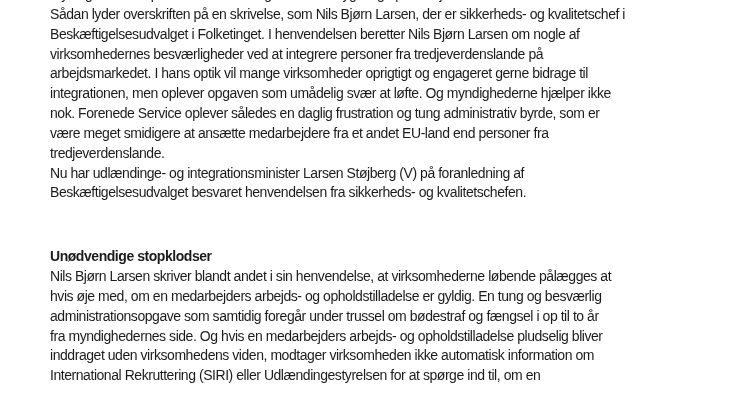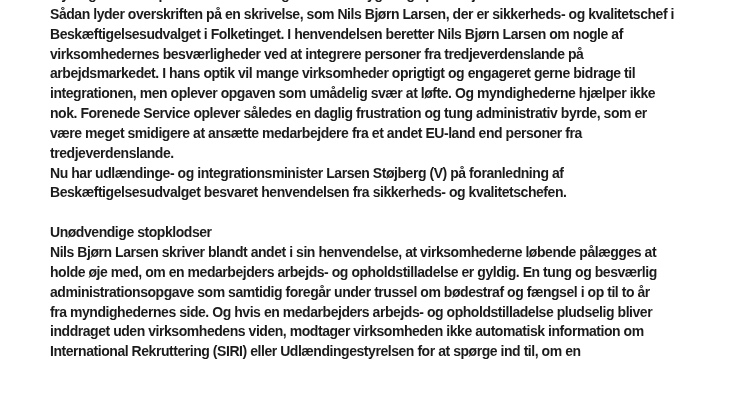--- a/index.html
+++ b/index.html
@@ -18,24 +18,24 @@
     padding-left: 50px;
     padding-right: 30px;
     color: #1b1b1b;
     font-size: 14px;
     letter-spacing: -0.45px;
   }
   .line {
     height: 19.85px;
     line-height: 19.85px;
     white-space: pre;
-    font-weight: bold;
   }
   .heading {
     font-weight: bold;
+    margin-top: 24px;
   }
   .blank {
     
   }
 </style>
 </head>
 <body>
 
 <div class="doc">
   <div class="line">Myndighederne spænder ben for integrationen af flygtninge på arbejdsmarkedet</div>
@@ -52,19 +52,19 @@
       <div class="line">Nu har udlændinge- og integrationsminister Larsen Støjberg (V) på foranledning af</div>
       <div class="line">Beskæftigelsesudvalget besvaret henvendelsen fra sikkerheds- og kvalitetschefen.</div>
     </div>
 
   <div class="line blank"></div>
 
   <div class="line heading">Unødvendige stopklodser</div>
 
   <div>
       <div class="line">Nils Bjørn Larsen skriver blandt andet i sin henvendelse, at virksomhederne løbende pålægges at</div>
-      <div class="line">holde øje med, om en medarbejders arbejds- og opholdstilladelse er gyldig. En tung og besværlig</div>
+      <div class="line">hvis øje med, om en medarbejders arbejds- og opholdstilladelse er gyldig. En tung og besværlig</div>
       <div class="line">administrationsopgave som samtidig foregår under trussel om bødestraf og fængsel i op til to år</div>
       <div class="line">fra myndighedernes side. Og hvis en medarbejders arbejds- og opholdstilladelse pludselig bliver</div>
       <div class="line">inddraget uden virksomhedens viden, modtager virksomheden ikke automatisk information om</div>
       <div class="line">International Rekruttering (SIRI) eller Udlændingestyrelsen for at spørge ind til, om en</div>
     </div>
 </div>
 
 </body></html>

